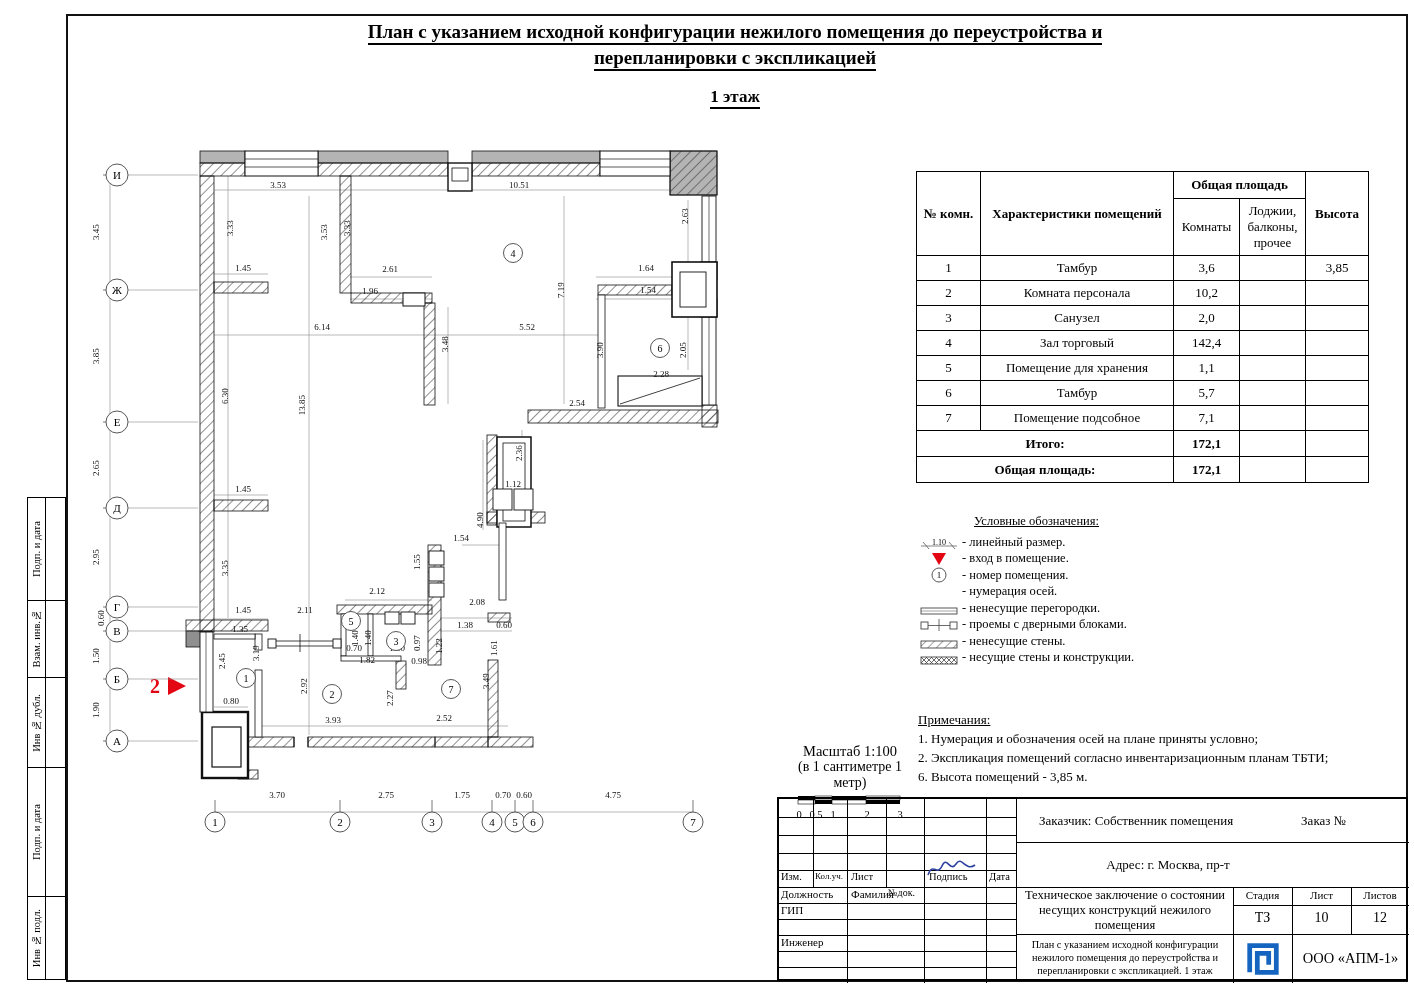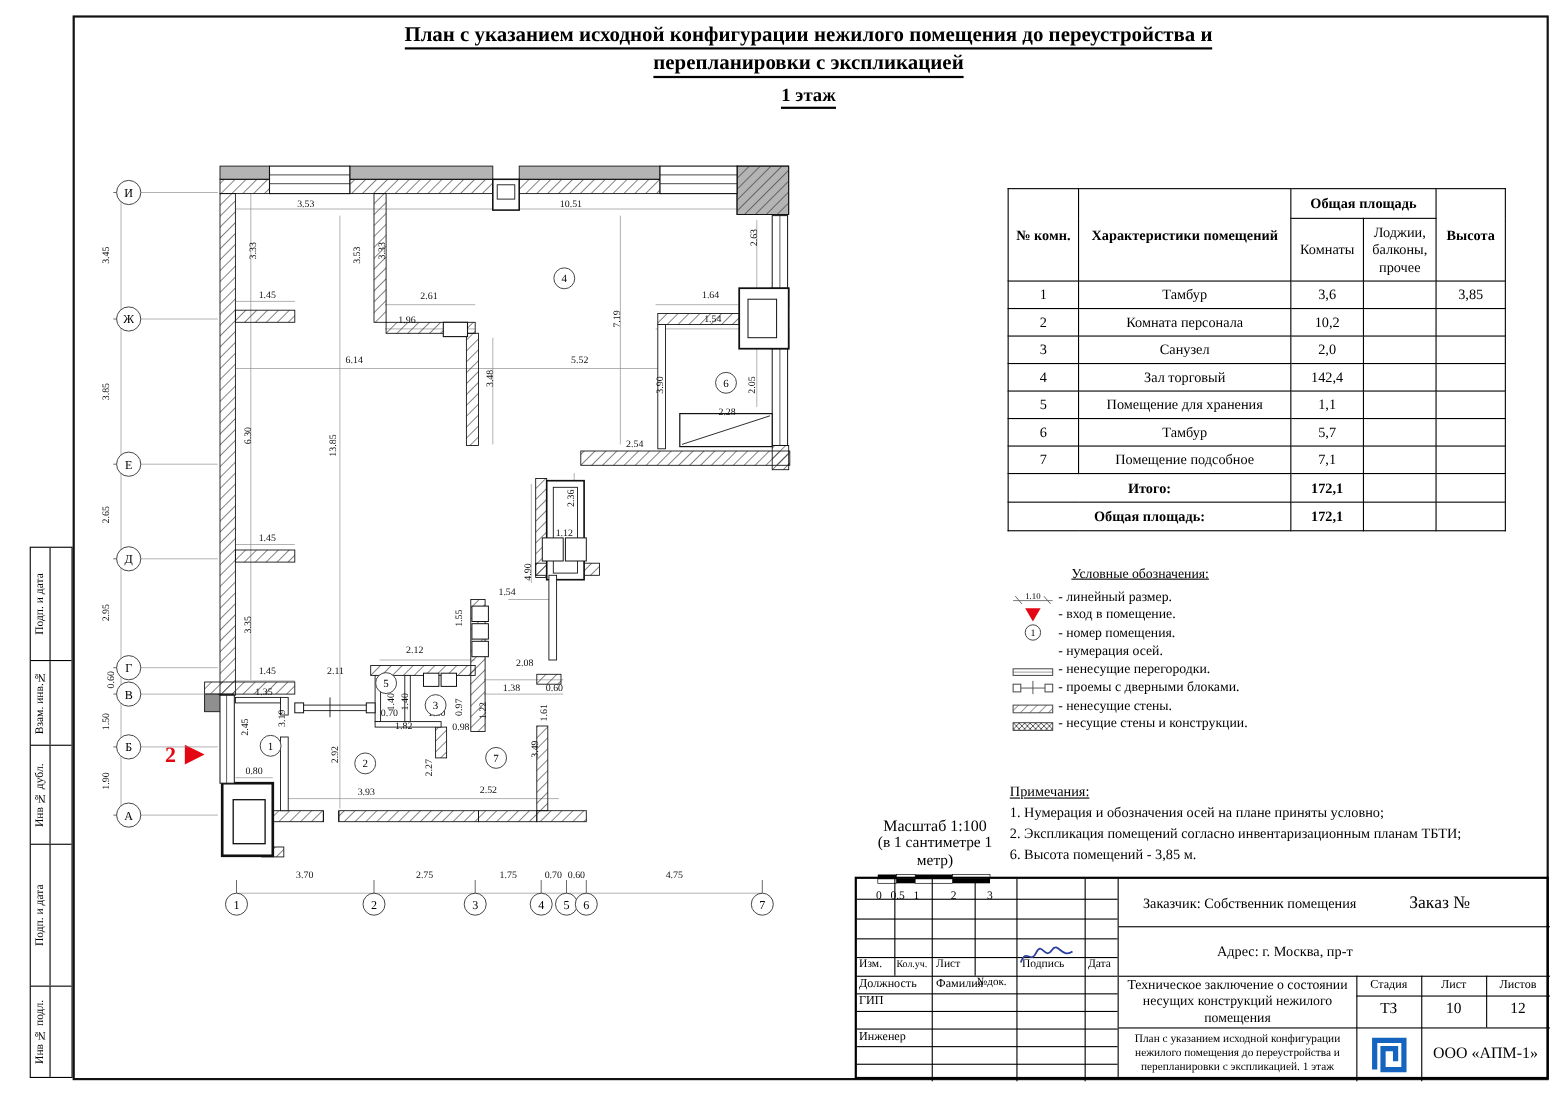--- a/index.html
+++ b/index.html
@@ -3,21 +3,21 @@
 <meta charset="utf-8">
 <style>
   html,body{margin:0;padding:0;background:#9a9a9a;}
   .sheet{position:relative;width:1414px;height:1000px;background:#ffffff;
          font-family:"Liberation Serif",serif;color:#000;overflow:hidden;}
   .frame{position:absolute;left:66px;top:14px;width:1338px;height:964px;border:2px solid #111;}
   
   .title{position:absolute;left:140px;top:19px;width:1190px;text-align:center;line-height:1.35;}
   .title .l{font-weight:bold;font-size:19px;}
   .title .l span{border-bottom:2px solid #000;padding-bottom:1px;}
-  .title .l3{font-weight:bold;font-size:17px;margin-top:6px;}
+  .title .l3{font-weight:bold;font-size:17px;margin-top:16px;}
   
   .sb{position:absolute;left:27px;top:497px;width:39px;height:483px;border:1.5px solid #000;
       box-sizing:border-box;display:flex;flex-direction:column;}
   .sb-sec{display:flex;border-bottom:1.5px solid #000;box-sizing:border-box;}
   .sb-sec:last-child{border-bottom:none;}
   .sb-lab{width:17px;border-right:1.2px solid #000;display:flex;align-items:center;justify-content:center;}
   .sb-lab span{writing-mode:vertical-rl;transform:rotate(180deg);font-size:10.5px;white-space:nowrap;}
   .sb-blank{flex:1;}
   
   .areas{position:absolute;left:916px;top:171px;border-collapse:collapse;font-size:13px;}
@@ -555,21 +555,21 @@
       </svg>
     </div>
     <div class="vl" style="left:237px;border-left-width:1.8px"></div>
 
     <div class="abs" style="left:238px;top:0;width:392px;height:184px">
       <div class="hl" style="top:43px;width:392px"></div>
       <div class="hl" style="top:88px;width:392px"></div>
       <div class="hl" style="top:135px;width:392px"></div>
       <div class="abs cell" style="left:0;top:0;width:392px;height:43px">
         <span style="margin-left:22px;font-size:13px">Заказчик: Собственник помещения</span>
-        <span style="margin-left:48px;font-size:16px">Заказ №</span>
+        <span style="margin-left:68px;font-size:13px">Заказ №</span>
       </div>
       <div class="abs cell" style="left:0;top:43px;width:392px;height:45px;justify-content:center">
         <span style="font-size:13px;margin-right:90px">Адрес: г. Москва, пр-т</span>
       </div>
       <div class="abs" style="left:0;top:88px;width:216px;height:47px;display:flex;align-items:center;justify-content:center;text-align:center;font-size:12.5px;line-height:1.2;padding:0 6px">Техническое заключение о состоянии несущих конструкций нежилого помещения</div>
       <div class="vl" style="left:216px;top:88px;bottom:0"></div>
       <div class="vl" style="left:275px;top:88px;bottom:0"></div>
       <div class="vl" style="left:334px;top:88px;bottom:49px"></div>
       <div class="hl" style="top:106px;left:216px;width:176px"></div>
       <div class="abs" style="left:216px;top:90px;width:59px;text-align:center;font-size:11px">Стадия</div>

